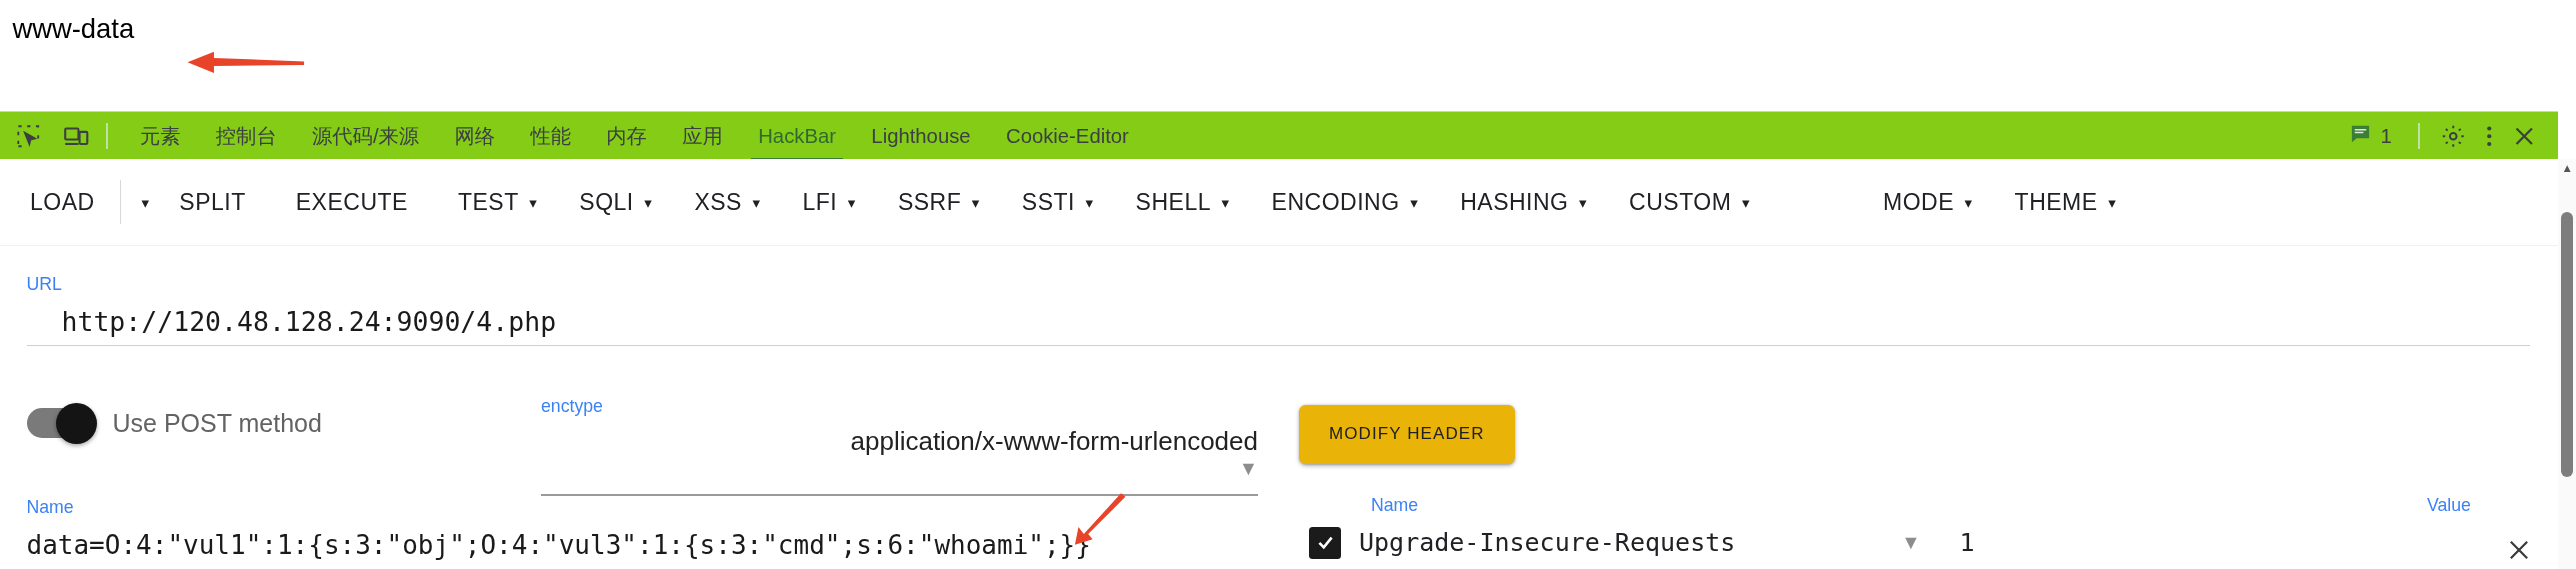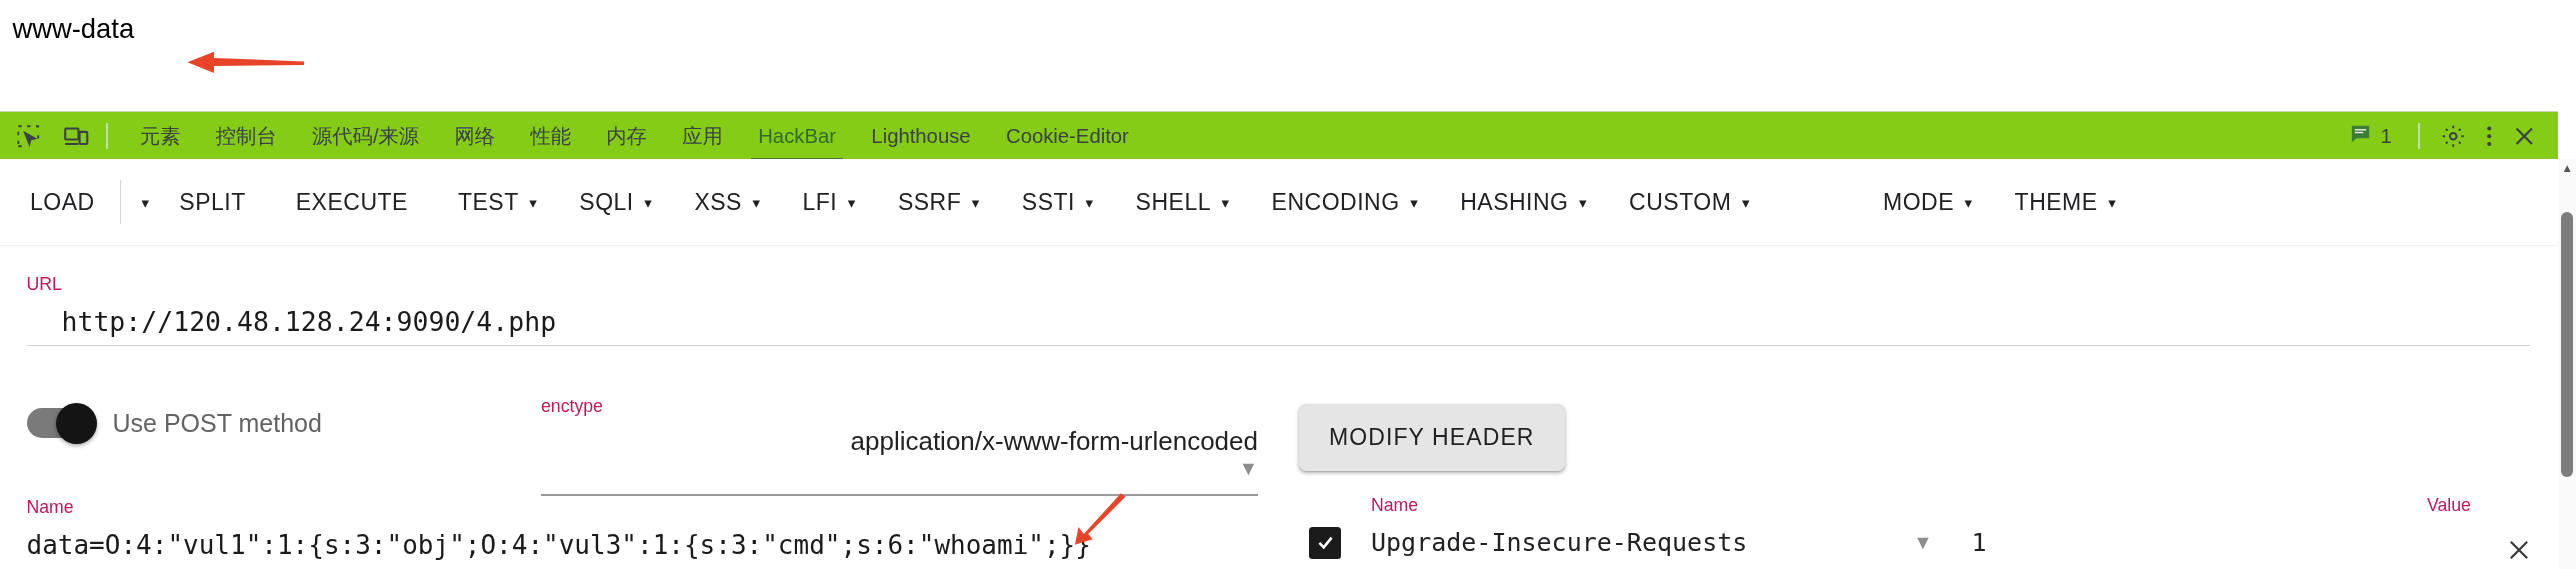--- a/index.html
+++ b/index.html
@@ -66,21 +66,21 @@
   .hb-btn {
     font-size: 23px; letter-spacing: 0.5px; color: #202124; font-weight: 500;
     padding: 0 0; margin: 0 0; cursor: pointer; white-space: nowrap;
     display: flex; align-items: center; gap: 10.6px; height: 87px;
   }
   .caret { font-size: 15px; line-height: 1; color: #202124; }
   .hb-divider { width: 0.9px; height: 44px; background: #d8d8d8; }
 
   
   .url-block { position: absolute; left: 26.5px; top: 274px; width: 2503px; }
-  .field-label { font-size: 17.7px; color: #be185d; font-family: "Liberation Sans", sans-serif; }
+  .field-label { font-size: 17.7px; color: #3b82f6; font-family: "Liberation Sans", sans-serif; }
   .url-value {
     font-family: "DejaVu Sans Mono", "Liberation Mono", monospace;
     font-size: 26.5px; color: #1a1a1a; padding-top: 10.6px; padding-bottom: 8.8px;
     white-space: pre;
     margin-left: 35px;
   }
   .underline { height: 0.9px; background: #cfcfcf; width: 100%; }
 
   
   .row2 { position: absolute; left: 0; top: 396px; width: 2558px; height: 76px; }
@@ -96,23 +96,23 @@
   .toggle-label { font-size: 25px; color: #636363; }
 
   .enctype-wrap { position: absolute; left: 541px; top: 0; width: 717px; }
   .enctype-row { display:flex; align-items: flex-end; justify-content: space-between; padding-top: 8.8px; flex-direction: column; }
   .enctype-value { font-size: 26px; color: #222; white-space: nowrap; }
   .sel-caret { color: #8d8d8d; font-size: 19.5px; padding-bottom: 5.3px; }
   .enctype-underline { height: 1.8px; background: #9a9a9a; margin-top: 8.8px; }
 
   .modify-btn {
     position: absolute; left: 1299px; top: 8.8px;
-    padding: 19.5px 30px; background: #e5e5e5; border: none; border-radius: 7px;
+    padding: 19.5px 30px; background: #eab308; border: none; border-radius: 7px;
     box-shadow: 0 1.8px 4.4px rgba(0,0,0,.28), 0 0.9px 1.8px rgba(0,0,0,.16);
-    font-size: 23px; font-weight: 500; letter-spacing: 1.1px; color: #202124;
+    font-size: 17px; font-weight: 500; letter-spacing: 1.1px; color: #202124;
     cursor: pointer; font-family: "Liberation Sans", sans-serif;
   }
 
   
   .body-block { position: absolute; left: 26.5px; top: 497px; width: 1221px; }
   .body-value {
     font-family: "DejaVu Sans Mono", "Liberation Mono", monospace;
     font-size: 26px; color: #1a1a1a; padding-top: 12.4px; white-space: pre;
   }
   .arrow-2 { position: absolute; left: 1066px; top: 488px; }
@@ -122,21 +122,21 @@
   .hdr-lbl-name { margin-left: 62px; }
   .hdr-lbl-value { position: absolute; left: 1118px; top: 0; }
   .hdr-row { display: flex; align-items: center; padding-top: 10.6px; }
   .cbx {
     width: 32px; height: 32px; background: #1b1b1b; border-radius: 3.5px;
     display: flex; align-items: center; justify-content: center; cursor: pointer;
     flex: 0 0 auto;
   }
   .hdr-name {
     font-family: "DejaVu Sans Mono", "Liberation Mono", monospace;
-    font-size: 25px; color: #202124; margin-left: 30px; white-space: nowrap;
+    font-size: 25px; color: #202124; margin-left: 18px; white-space: nowrap;
   }
   .hdr-caret { color: #8d8d8d; font-size: 19.5px; margin-left: 166px; cursor:pointer; }
   .hdr-value {
     font-family: "DejaVu Sans Mono", "Liberation Mono", monospace;
     font-size: 25px; color: #202124; margin-left: 39px;
   }
   .hdr-close {
     position: absolute; left: 1196px; top: 41px; font-size: 30px; color: #3a3a3a;
     cursor: pointer; line-height: 1;
   }

